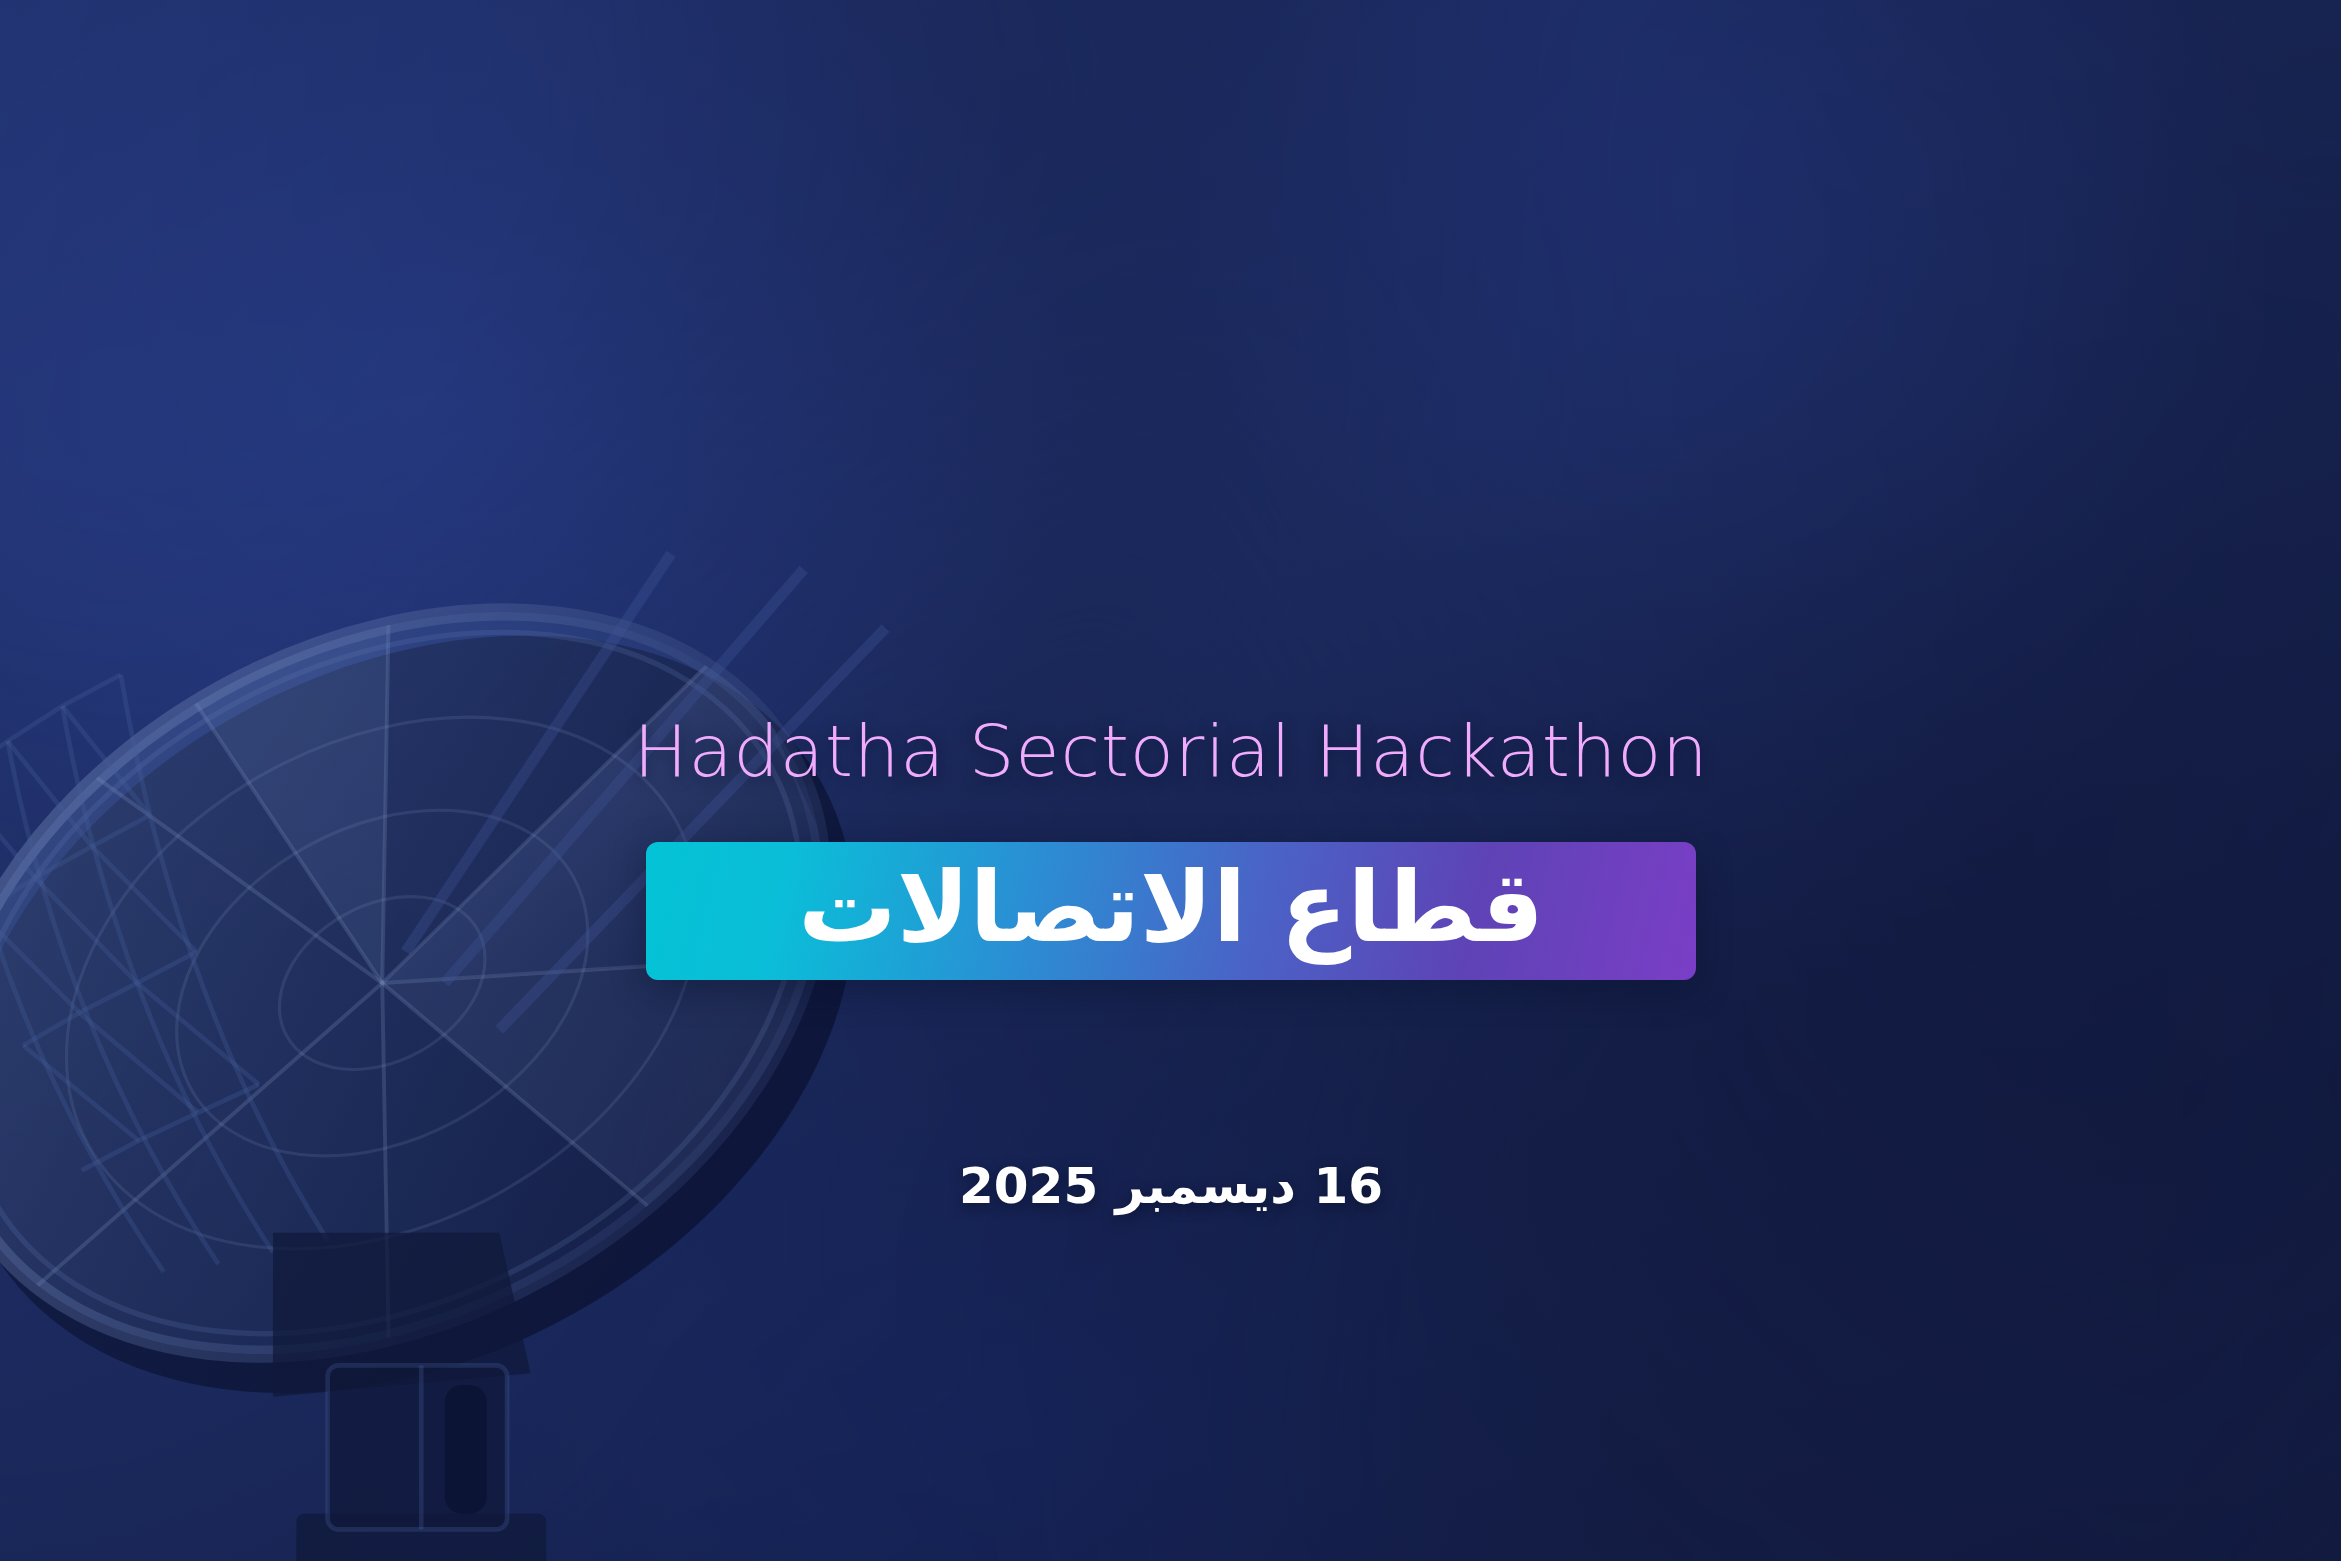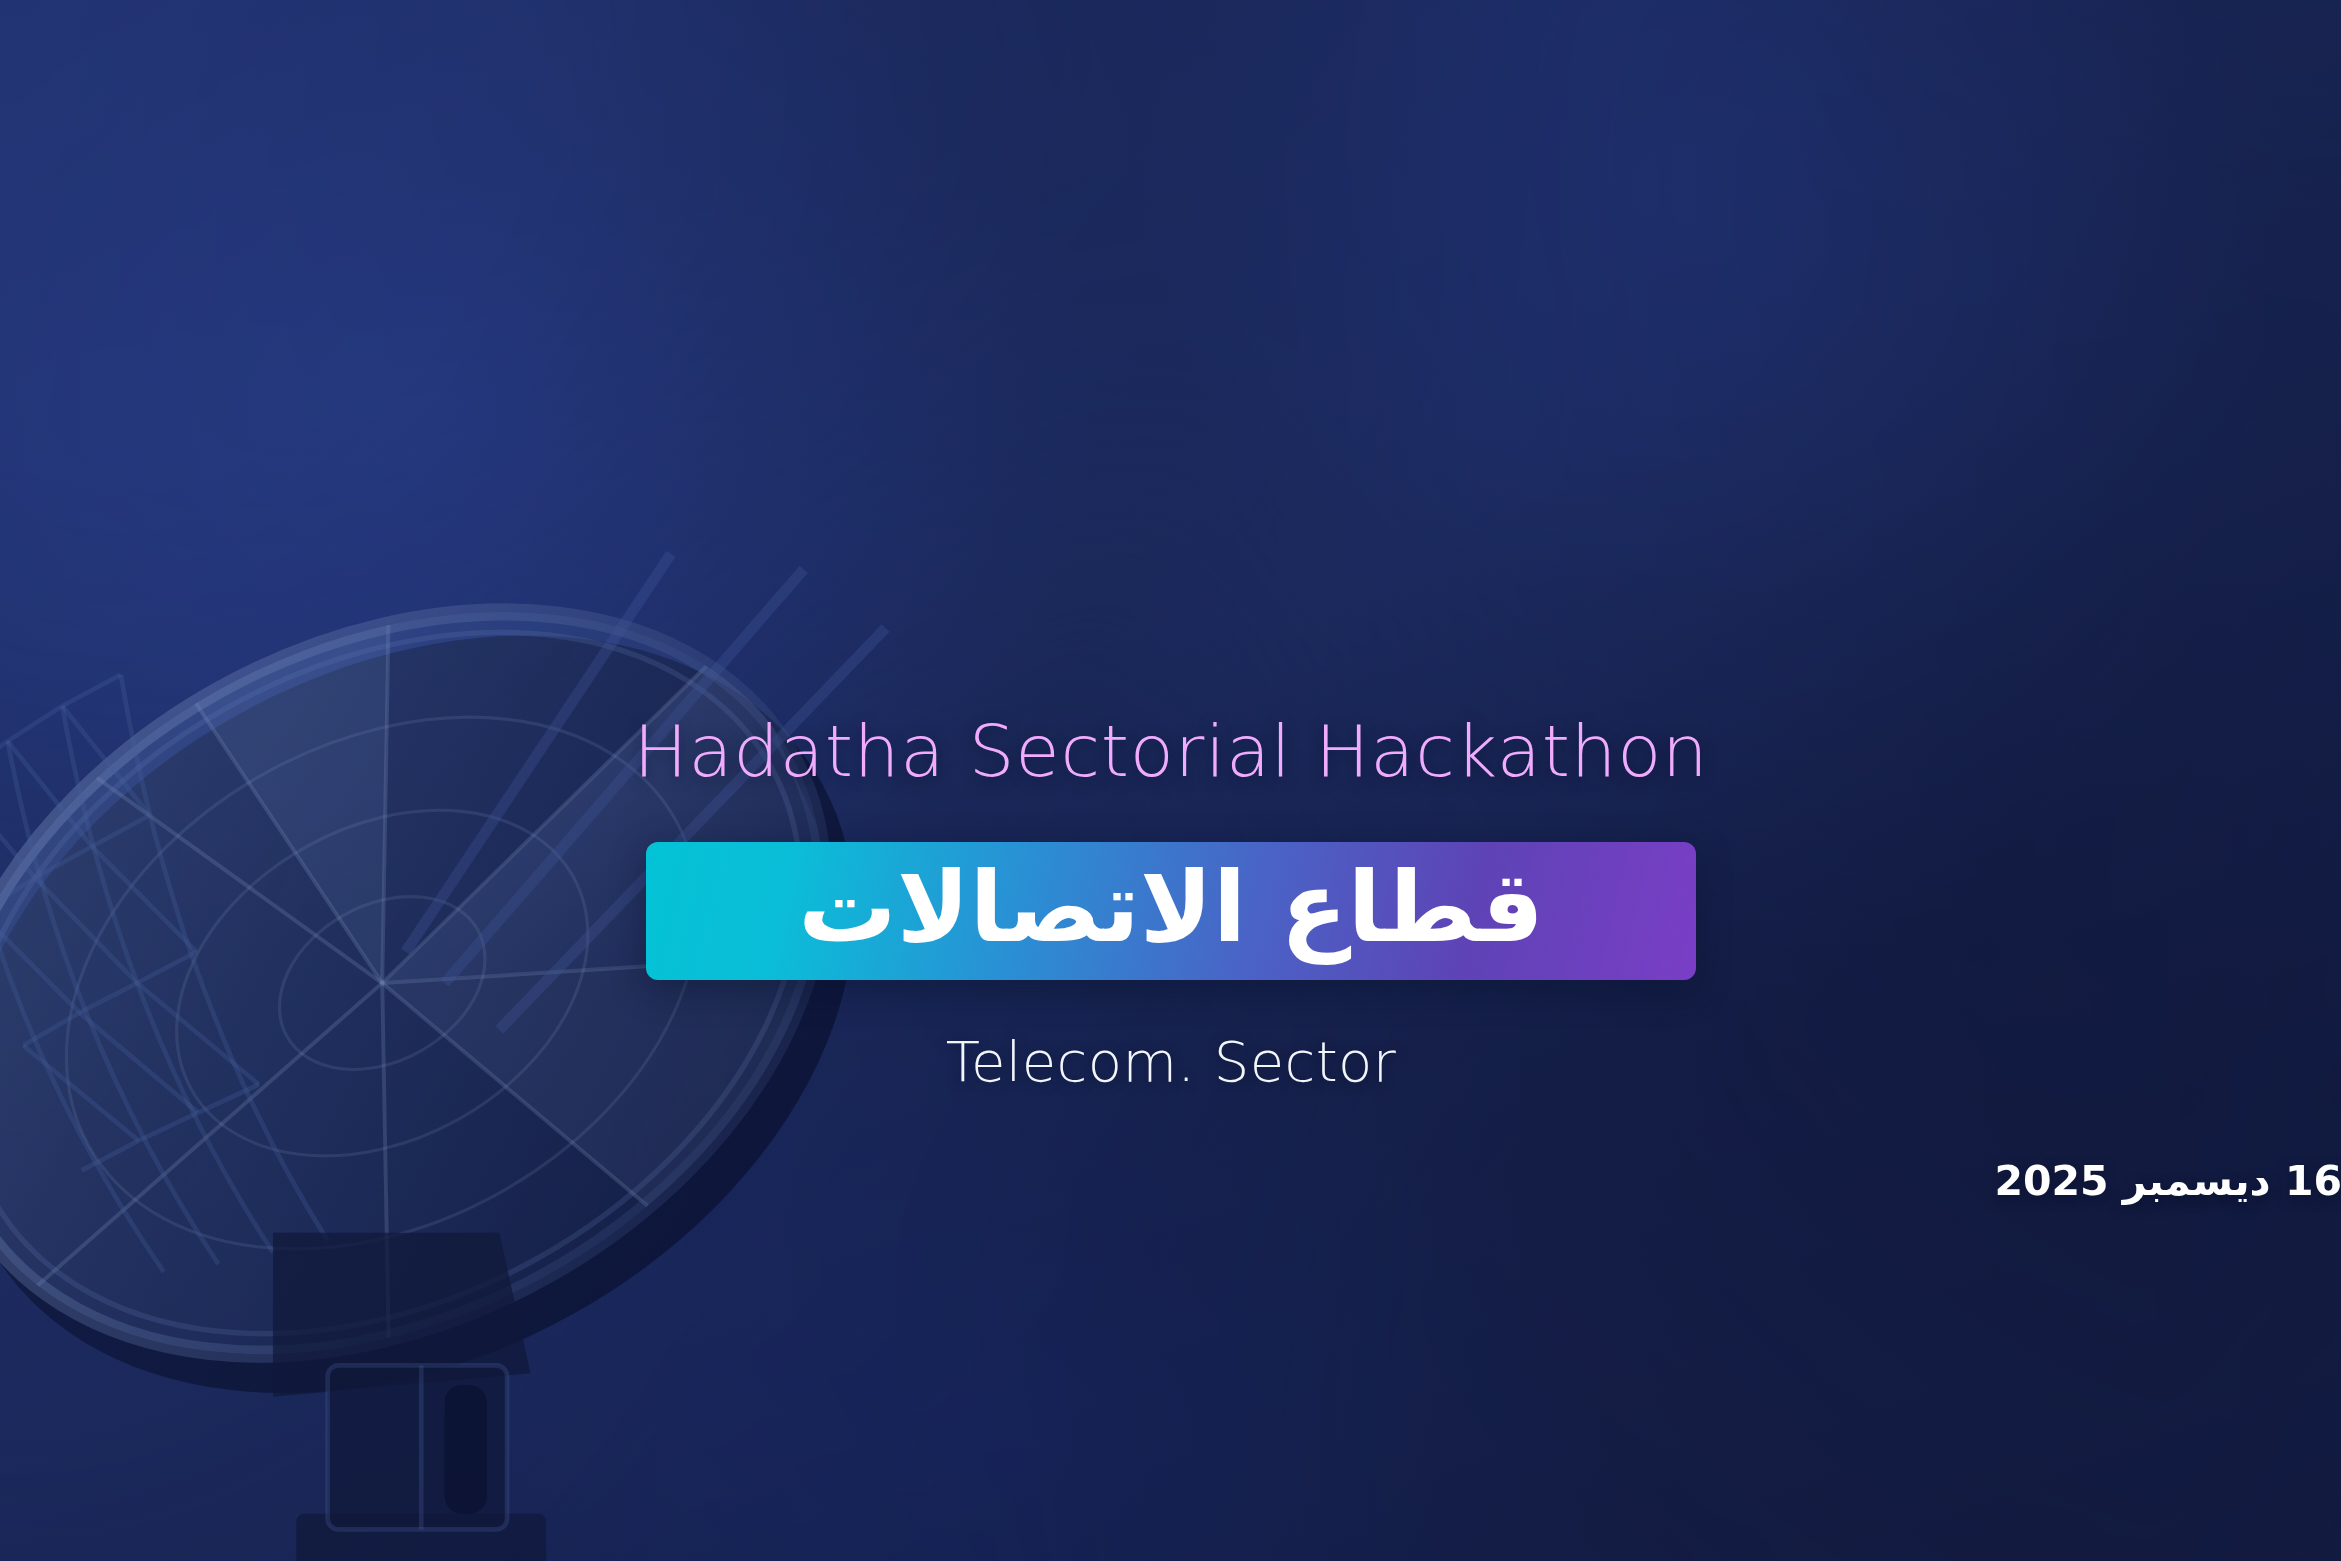--- a/index.html
+++ b/index.html
@@ -141,22 +141,23 @@
     text-shadow: 0 2.3px 11px rgba(6,12,34,.5);
   }
 
   .date-line {
     direction: rtl;
     unicode-bidi: plaintext;
     position: absolute;
     top: 1157px;
     left: 0;
     right: 0;
+    text-align: center;
     color: #ffffff;
-    font-size: 41px;
+    font-size: 50px;
     font-weight: 700;
     letter-spacing: 0;
     text-shadow: 0 3.9px 12.5px rgba(6,12,34,.55);
   }
 </style>
 </head>
 <body>
 
 <div id="banner">
 
@@ -253,19 +254,18 @@
 
   <div class="content">
 
 
     <div class="subtitle-en">Hadatha Sectorial Hackathon</div>
 
     <div class="badge">
       <span class="badge-text">قطاع الاتصالات</span>
     </div>
 
-    <div class="sector-en">Telecom. Sector</div>
 
     <div class="date-line">16 ديسمبر 2025</div>
 
   </div>
 </div>
 
 
 </body></html>

